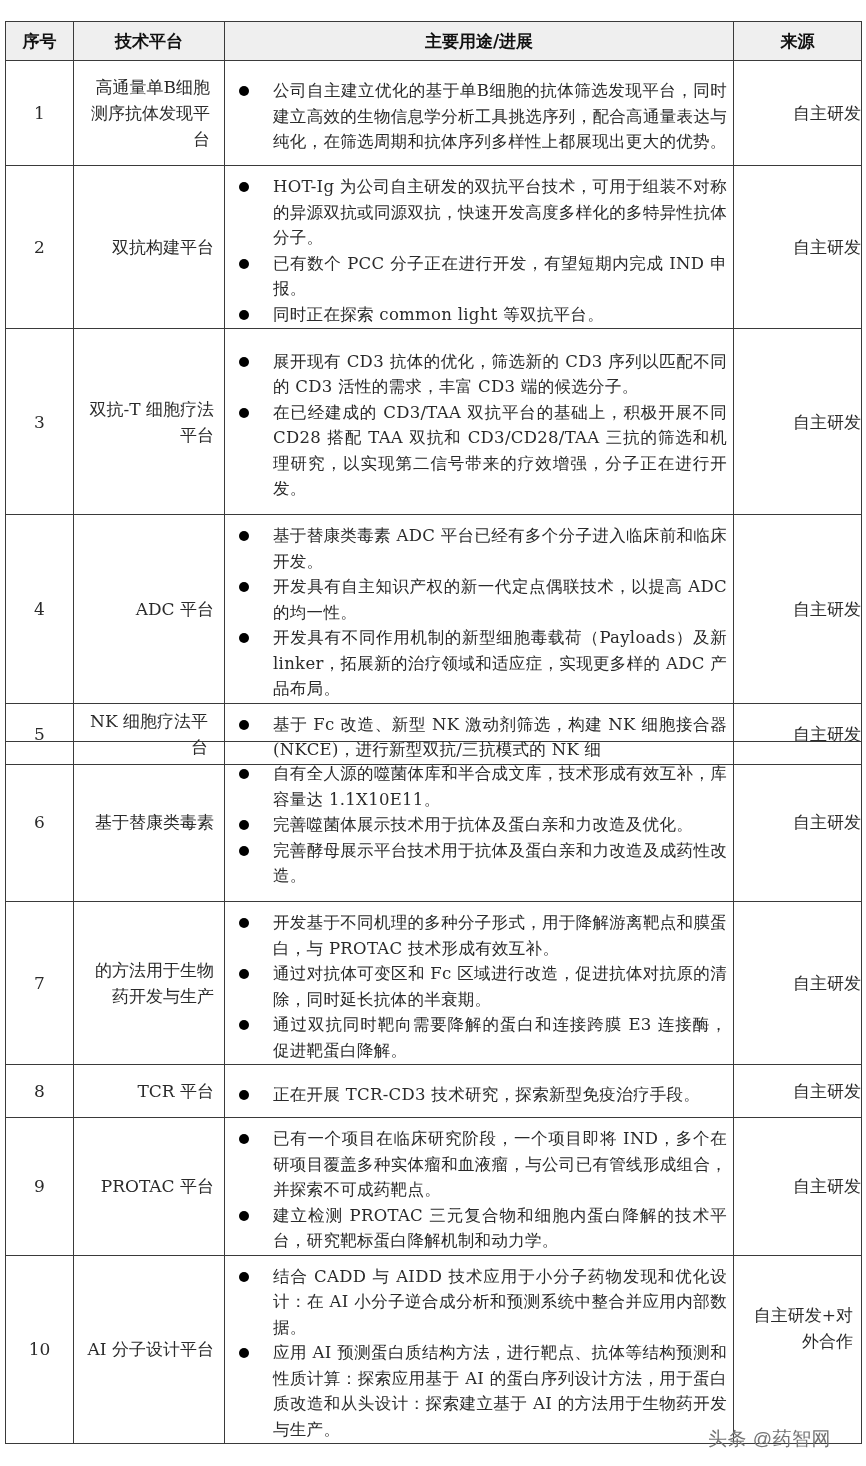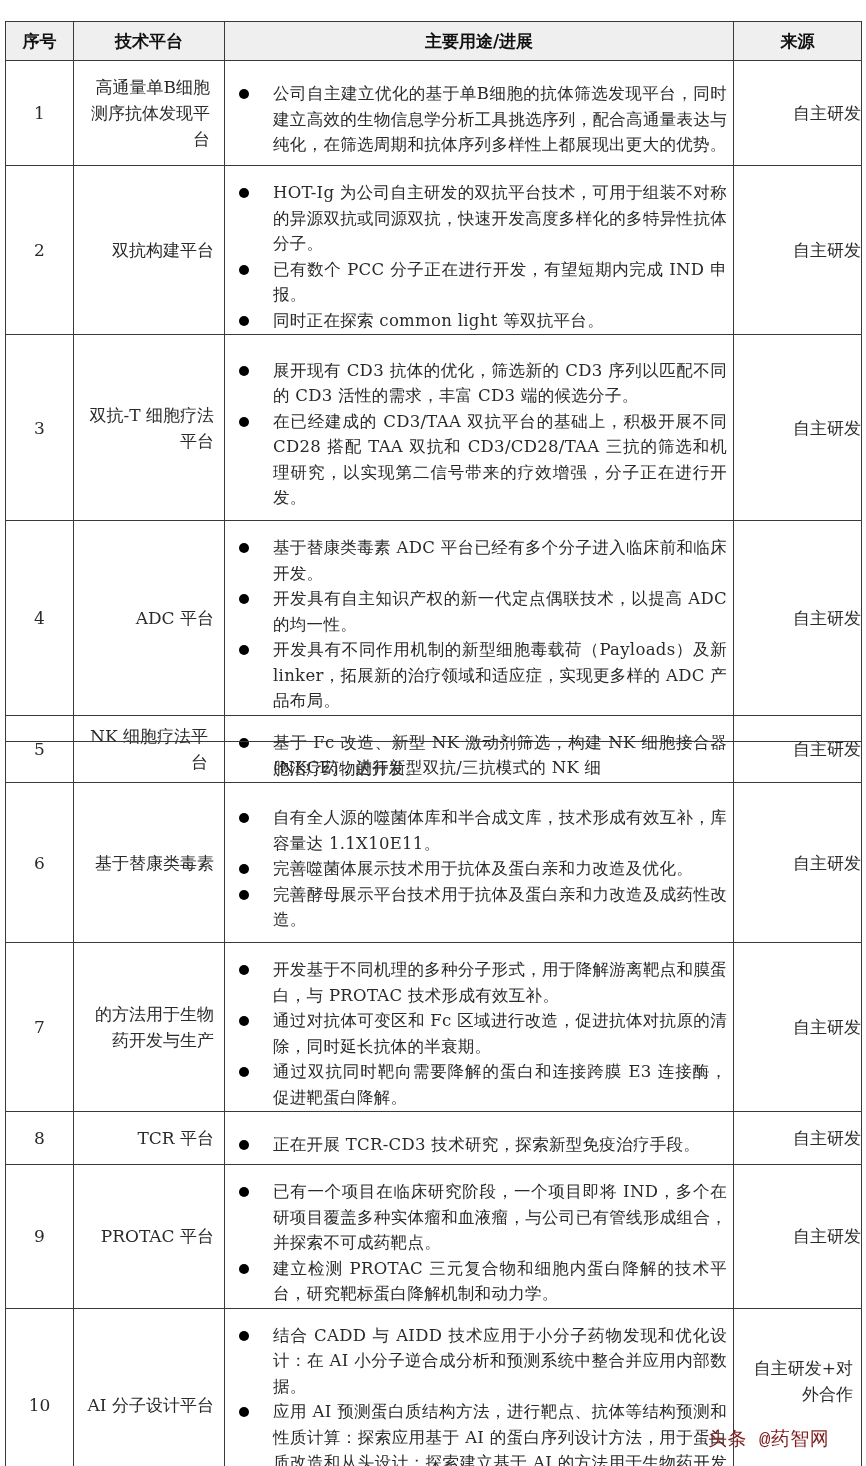--- a/index.html
+++ b/index.html
@@ -6,29 +6,29 @@
   body { width:866px; height:1466px; position:relative; overflow:hidden;
          font-family:"DejaVu Serif","Liberation Serif",serif; color:#2a2a2a; }
   table { border-collapse:collapse; position:absolute; left:5px; width:856px; table-layout:fixed; }
   td, th { border:1.6px solid #3a3a3a; padding:0; vertical-align:middle; }
   col.c1 { width:68px; } col.c2 { width:151px; } col.c3 { width:509px; } col.c4 { width:128px; }
   th { background:#efefef; font-family:"DejaVu Sans","Liberation Sans",sans-serif; font-weight:bold;
        font-size:17px; color:#111; height:38px; text-align:center; }
   td.idx { text-align:center; font-size:17px; }
   td.name { text-align:right; font-size:17px; line-height:26px; padding:0 10px; }
   td.src { text-align:right; font-size:17px; line-height:26px; }
-  td.desc { padding:14px 6px 1px 10px; }
+  td.desc { padding:8px 6px 1px 10px; }
   ul { list-style:none; margin:0; padding:0; }
   li { position:relative; padding-left:38px; font-size:16.5px; line-height:25.5px; text-align:justify; letter-spacing:0.3px; }
   li .bullet { position:absolute; left:4px; top:8px; width:10px; height:10px; background:#000; border-radius:50%; }
   .cont { padding-left:38px; font-size:16.5px; line-height:25px; }
   #t1 { top:5px;margin-top:16px; }
   #t2 { top:741px; }
-  .watermark { position:absolute; left:708px; top:1426px; font-family:Liberation Mono, monospace;
-               font-size:19px; color:#7f1d1d; letter-spacing:0.5px; background:rgba(255,255,255,0.0); }
+  .watermark { position:absolute; left:708px; top:1426px; font-family:Liberation Sans, sans-serif;
+               font-size:19px; color:#737373; letter-spacing:0.5px; background:rgba(255,255,255,0.0); }
 </style>
 </head>
 <body>
 
 <table id="t1">
   <colgroup>
       <col class="c1">
       <col class="c2">
       <col class="c3">
       <col class="c4">
@@ -101,28 +101,20 @@
 </table>
 
 <table id="t2">
   <colgroup>
       <col class="c1">
       <col class="c2">
       <col class="c3">
       <col class="c4">
     </colgroup>
   <tbody>
-    <tr style="height:27px">
-      <td></td>
-      <td></td>
-      <td class="desc">
-          <div class="cont">胞治疗药物的开发。</div>
-        </td>
-      <td></td>
-    </tr>
     <tr style="height:160px">
       <td class="idx">6</td>
       <td class="name">基于替康类毒素</td>
       <td class="desc">
           <ul>
         <li><span class="bullet"></span><span>自有全人源的噬菌体库和半合成文库，技术形成有效互补，库容量达 1.1X10E11。</span></li>
         <li><span class="bullet"></span><span>完善噬菌体展示技术用于抗体及蛋白亲和力改造及优化。</span></li>
         <li><span class="bullet"></span><span>完善酵母展示平台技术用于抗体及蛋白亲和力改造及成药性改造。</span></li>
       </ul>
         </td>

